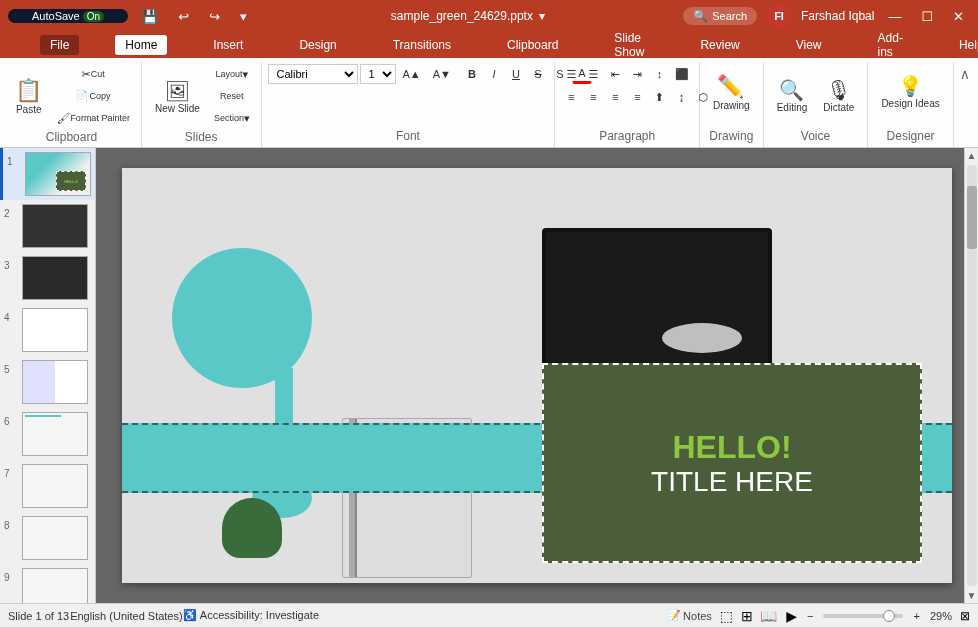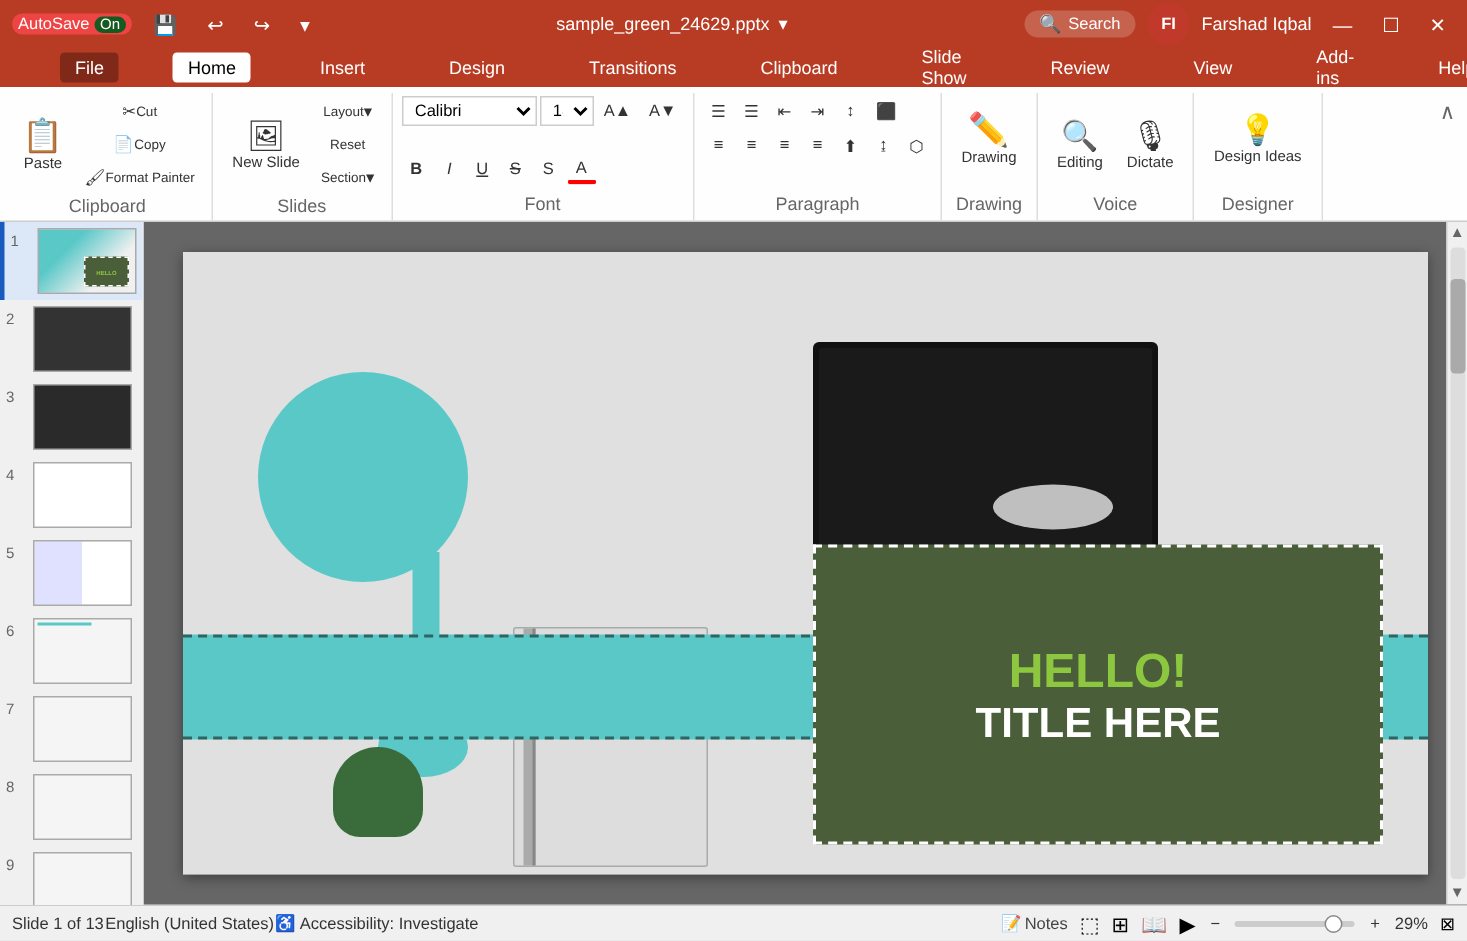--- a/index.html
+++ b/index.html
@@ -12,23 +12,23 @@
       display: flex;
       align-items: center;
       justify-content: space-between;
       padding: 0 8px;
       color: white;
     }
     .title-bar-left { display: flex; align-items: center; gap: 8px; }
     .title-bar-center { display: flex; align-items: center; gap: 6px; font-size: 12px; }
     .title-bar-right { display: flex; align-items: center; gap: 8px; }
     .autosave-toggle {
-      background: #ef4444;
+      background: #0f172a;
       border-radius: 10px;
-      padding: 1px 4px;
+      padding: 1px 24px;
       font-size: 11px;
       color: white;
       display: flex;
       align-items: center;
       gap: 3px;
     }
     .title-bar-btn {
       background: none;
       border: none;
       color: white;
@@ -240,21 +240,21 @@
       justify-content: center;
     }
     .hello-text {
       color: #8dc63f;
       font-size: 32px;
       font-weight: bold;
     }
     .title-text {
       color: white;
       font-size: 28px;
-      font-weight: bold;
+      font-weight: normal;
     }
     
     .teal-circle {
       position: absolute;
       left: 50px;
       top: 80px;
       width: 140px;
       height: 140px;
       background: #5bc8c8;
       border-radius: 50%;
@@ -449,21 +449,21 @@
         <button class="ribbon-btn-sm">
             <span style="font-size:9px;">Reset</span>
           </button>
         <button class="ribbon-btn-sm"><span style="font-size:9px;">Section</span> ▾</button>
       </div>
     </div>
     <div class="ribbon-group-label">Slides</div>
   </div>
 
   <div class="ribbon-group" style="min-width:140px;">
-    <div style="display:flex;flex-direction:column;gap:19px;width:100%;">
+    <div style="display:flex;flex-direction:row;gap:6px;width:100%;">
       <div class="ribbon-row">
         <select class="font-select" style="width:90px;">
           <option>Calibri</option>
         </select>
         <select class="font-select" style="width:36px;">
           <option>18</option>
         </select>
         <button class="ribbon-btn-sm">A▲</button>
         <button class="ribbon-btn-sm">A▼</button>
       </div>

